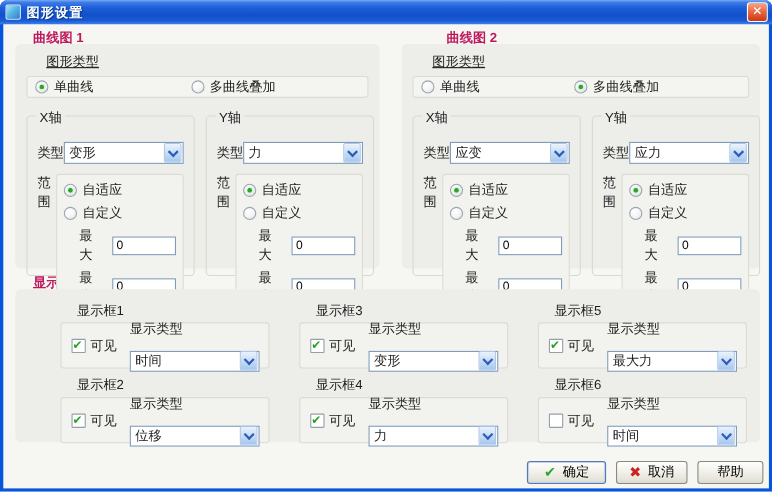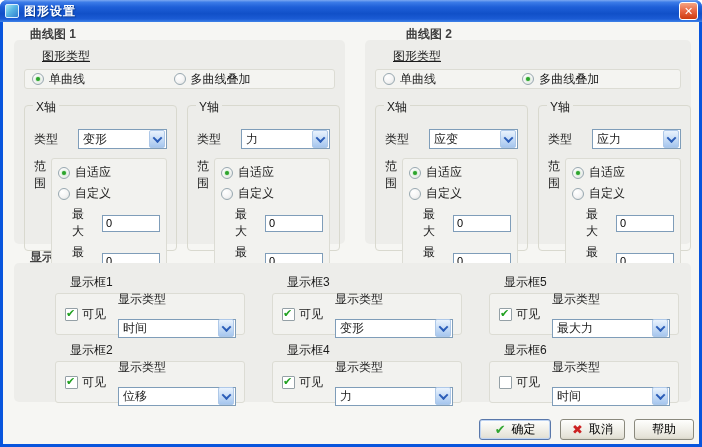--- a/index.html
+++ b/index.html
@@ -32,21 +32,21 @@
     margin-left:auto; width:19px; height:18px; border-radius:3px;
     background: linear-gradient(180deg,#F6A583 0%,#E96744 48%,#CE3A0F 100%);
     border:1px solid #FFFFFF; color:#fff; font-weight:bold; font-size:11px;
     display:flex; align-items:center; justify-content:center; cursor:default;
     line-height:1;
   }
   .client {
     position:relative; width:696px; height:422px;
     background:#F6F6F3; overflow:hidden;
   }
-  .section-heading { position:absolute; color:#404040; font-weight:bold; font-size:12px; }
+  .section-heading { position:absolute; color:#be185d; font-weight:bold; font-size:12px; }
   #heading-chart1 { left:27px; top:4px; }
   #heading-chart2 { left:373px; top:4px;margin-left:30px; }
   #heading-display { left:27px; top:227px; }
 
   .panel { position:absolute; background:#EDEDEA; border-radius:5px; }
   #panel-chart1 { left:11px; top:18px; width:331px; height:204px; padding:6px 10px; }
   #panel-chart2 { left:362px; top:18px; width:326px; height:204px; padding:6px 10px; }
   #panel-display { left:11px; top:241px; width:677px; height:139px; padding:11px 13px 8px 41px; }
 
   .graph-type-label { display:block; margin:2px 0 4px 18px;text-decoration:underline; }
@@ -67,21 +67,21 @@
     border-radius:50%; background:#2DA32D; box-shadow:0 0 2px #57C957;
   }
 
   .axes-row { display:flex; gap:10px; margin-top:16px; }
   .groupbox {
     flex:1; position:relative; border:1px solid #D9D9CF; border-radius:4px;
     height:146px; padding:23px 9px 8px;
   }
   .groupbox-label { position:absolute; top:-7px; left:8px; background:#EDEDEA; padding:0 3px; }
 
-  .type-row { display:flex; align-items:center; gap:20px;justify-content:flex-end; }
+  .type-row { display:flex; align-items:center; gap:0;justify-content:flex-end; }
   .combo {
     flex:1; height:20px; border:1px solid #7F9DB9; background:#fff;
     display:flex; align-items:center; cursor:default;
   }
   .combo-value { flex:1; padding:0 4px; white-space:nowrap; overflow:hidden; }
   .combo-arrow {
     width:16px; height:18px; margin:0 1px; border-radius:2px;
     background: linear-gradient(180deg,#EAF3FD 0%,#C8DDF6 50%,#A6C6EE 100%);
     border:1px solid #AEC8E8; display:flex; align-items:center; justify-content:center;
     flex:0 0 auto;

